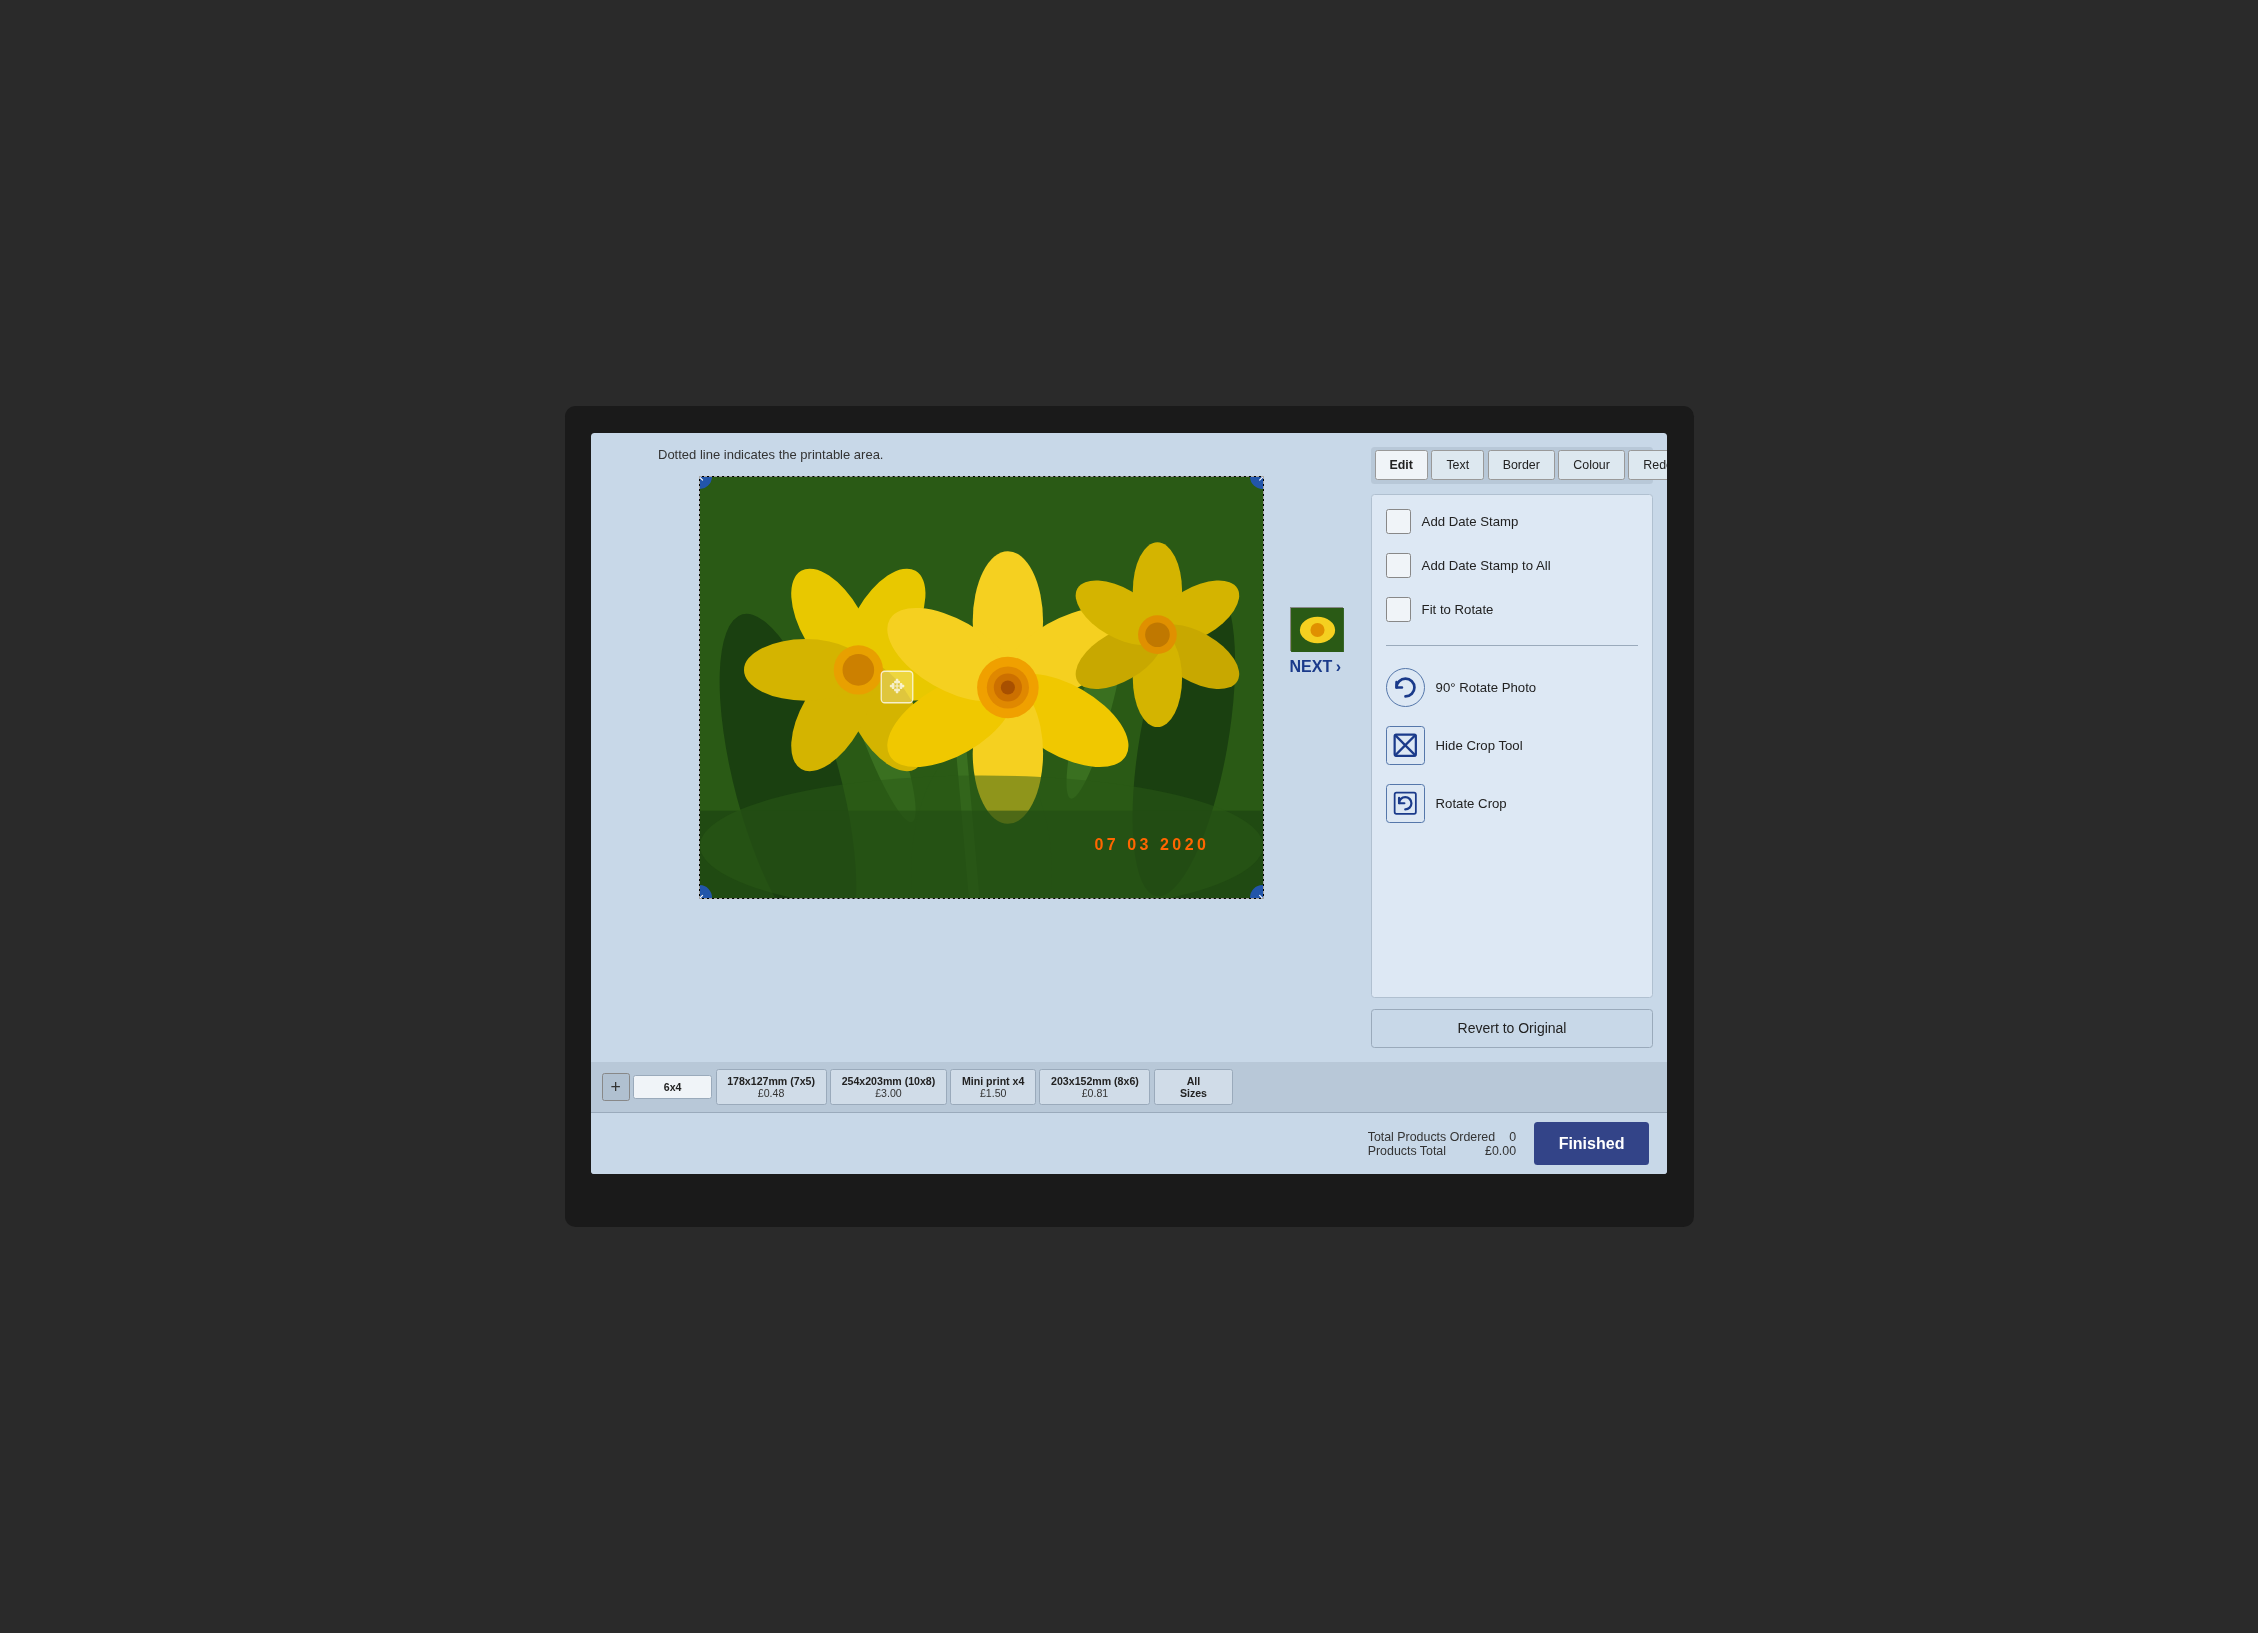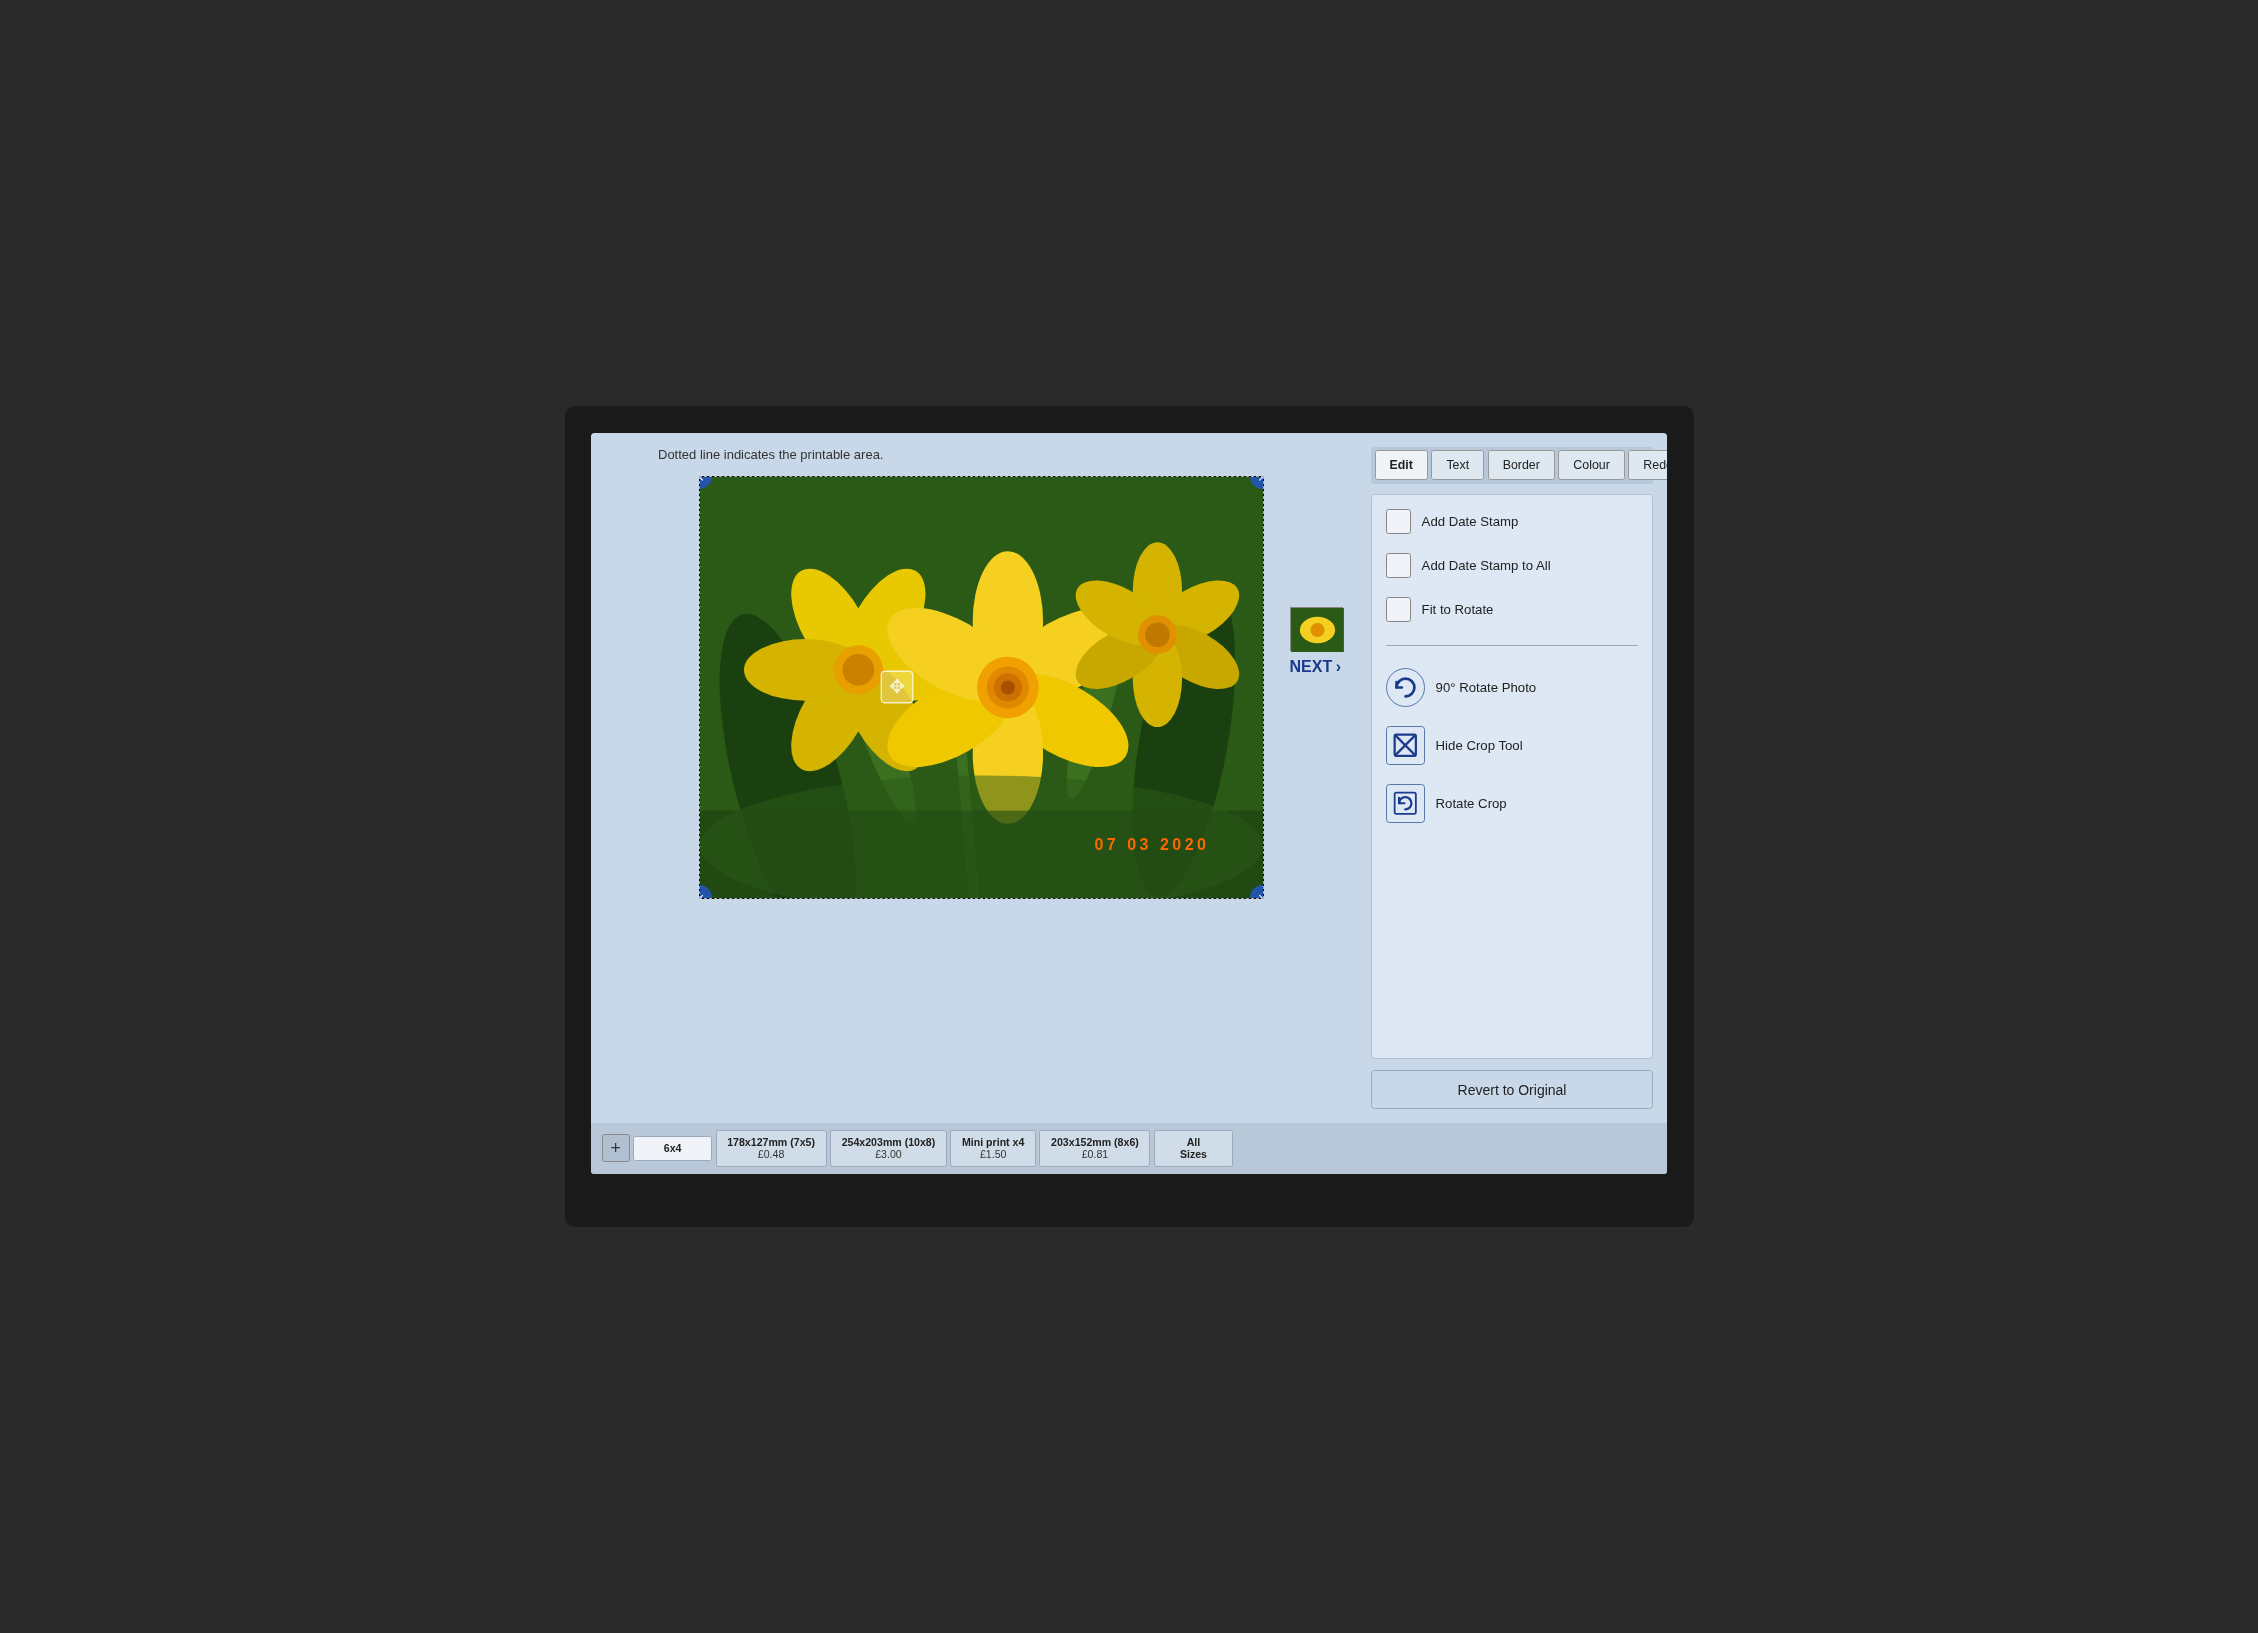--- a/index.html
+++ b/index.html
@@ -545,16 +545,29 @@
         <div class="size-name">203x152mm (8x6)</div>
         <div class="size-price">£0.81</div>
       </div>
 
       <div class="size-option">
         <div class="size-name">All</div>
         <div class="size-name">Sizes</div>
       </div>
     </div>
 
+    <div class="bottom-bar">
+      <div class="total-info">
+        <div class="total-line">
+          <span>Total Products Ordered</span>
+          <span>0</span>
+        </div>
+        <div class="total-line">
+          <span>Products Total</span>
+          <span>£0.00</span>
+        </div>
+      </div>
+      <button class="finished-btn">Finished</button>
+    </div>
 
   </div>
 </div>
 
 
 </body></html>

